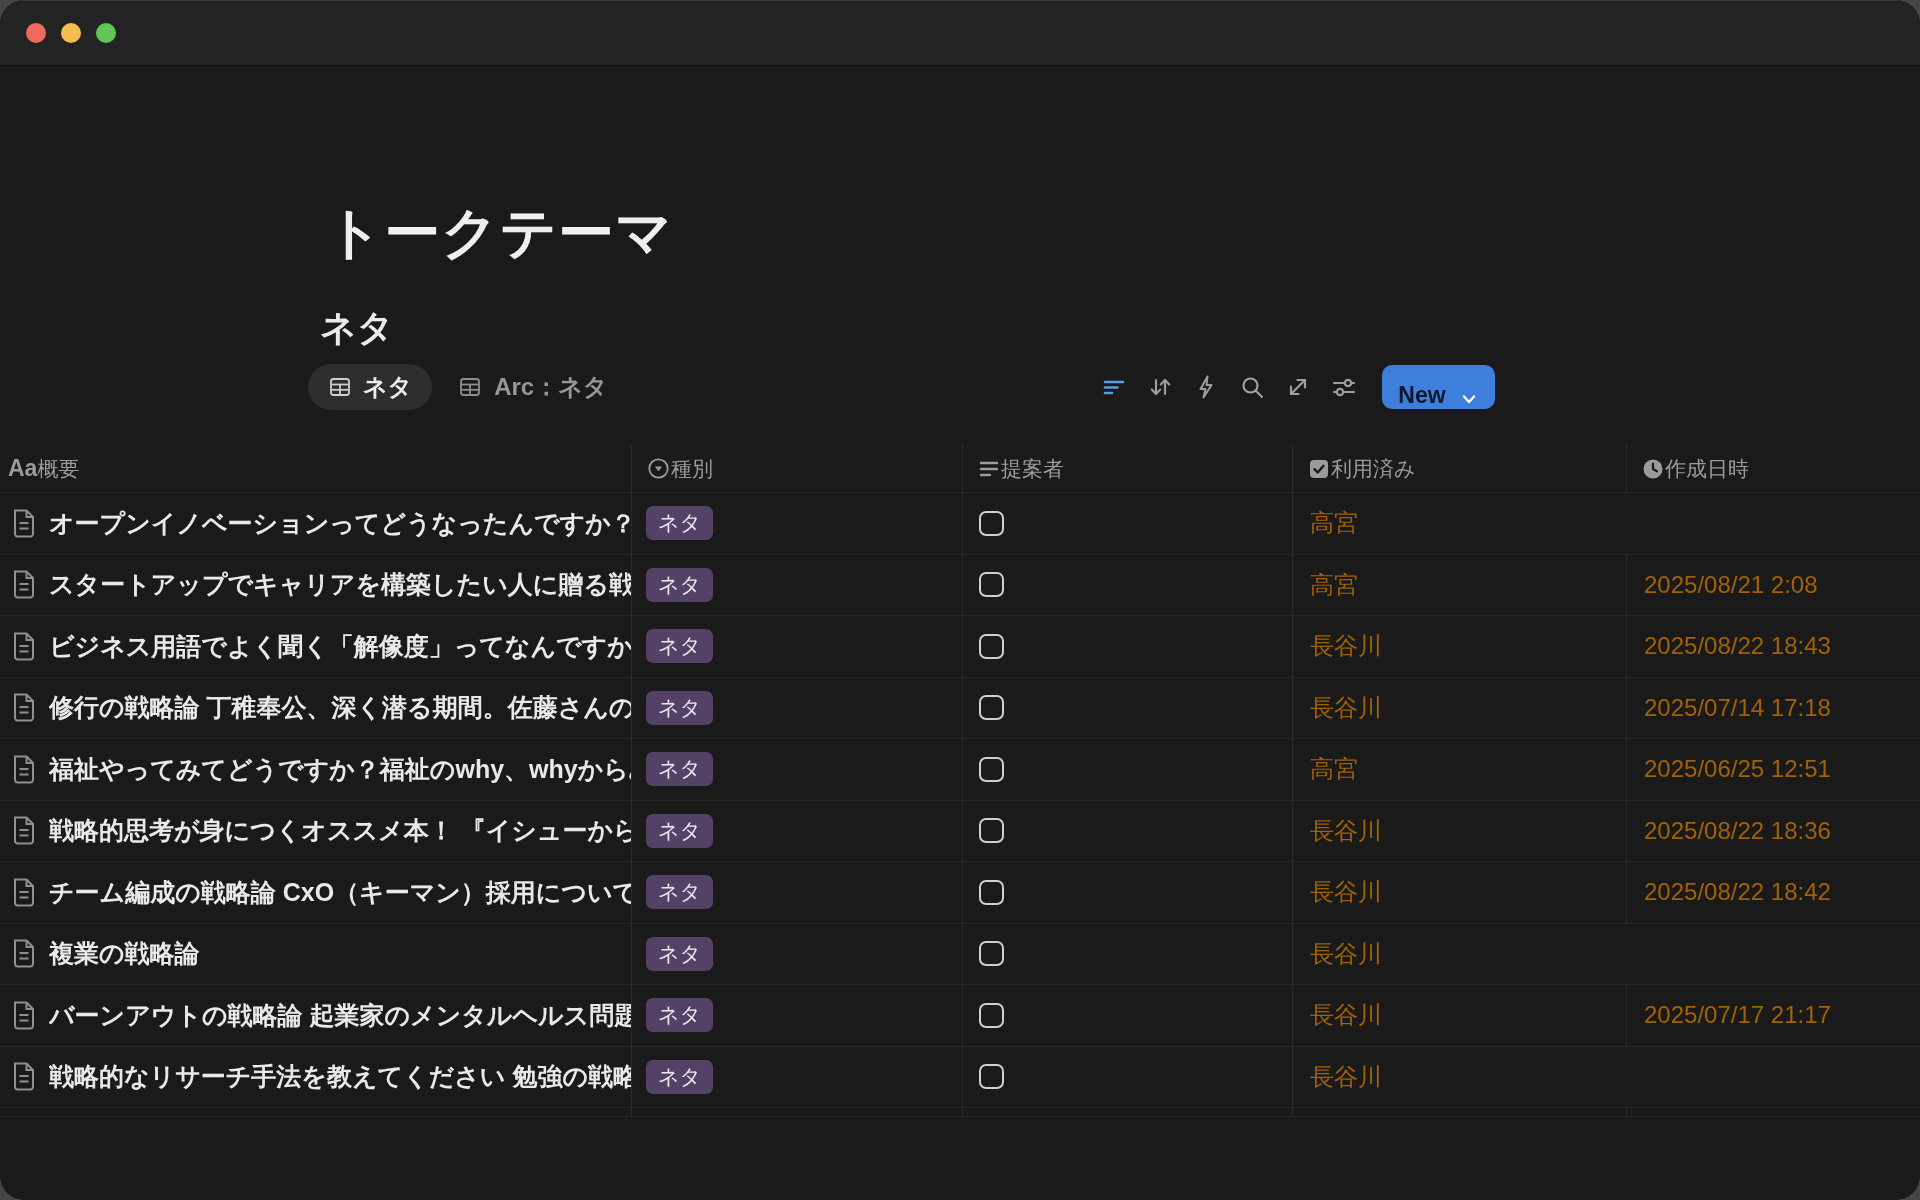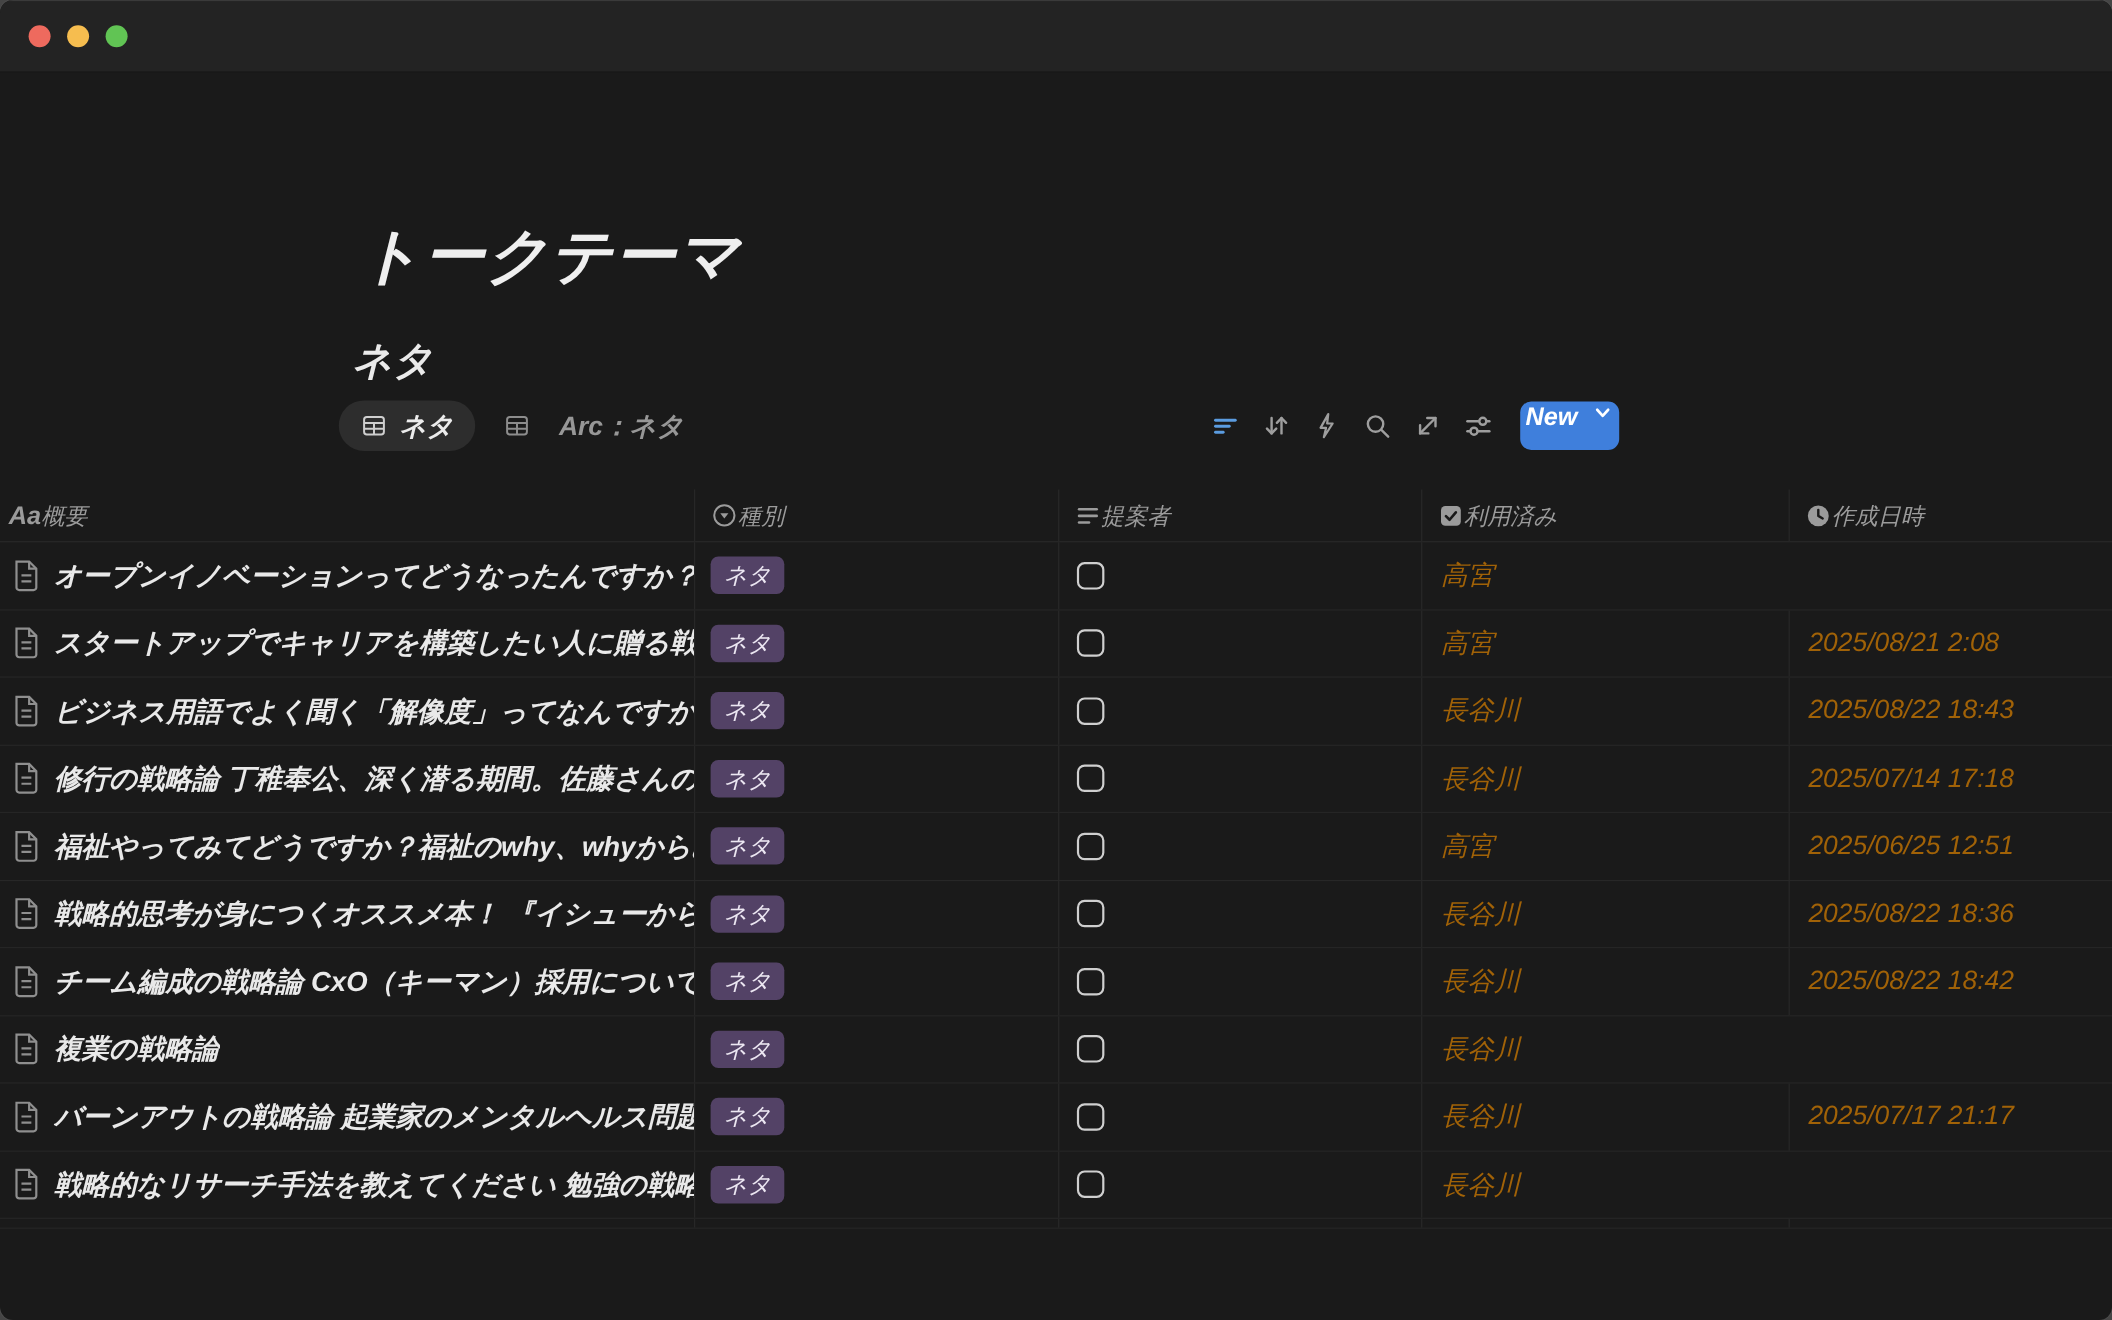--- a/index.html
+++ b/index.html
@@ -15,24 +15,23 @@
     --tag-bg:#534266;
     --tag-text:#ece7f2;
     --content-bg:#1a1a1a;
     --titlebar-bg:#232323;
     --divider:#2a2a2a;
     --row-divider:#272727;
     --muted:#9b9b9b;
     --icon-gray:#9e9e9e;
   }
   .window{
-    position:absolute; inset:0; border-radius:12px; overflow:hidden;
+    position:absolute; inset:0; border-radius:24px; overflow:hidden;
     background:var(--content-bg);
     box-shadow:0 0 0 1px rgba(255,255,255,.04);
-    font-style:italic;
   }
   
   .titlebar{
     height:66px; background:var(--titlebar-bg);
     border-bottom:1px solid #151515;
     display:flex; align-items:center; padding-left:26px;
     border-top:1px solid #3a3a3a;
   }
   .traffic{ display:flex; gap:15px; }
   .tl{ width:20px; height:20px; border-radius:50%; }
@@ -55,40 +54,40 @@
     position:absolute; left:308px; top:364px; height:46px;
     display:flex; align-items:center; gap:26px;
   }
   .tab-pill{
     display:flex; align-items:center; gap:11px;
     height:46px; padding:0 20px; border-radius:24px;
     background:#2d2d2d; color:#ececec; font-size:24px; font-weight:600;
     cursor:pointer;
   }
   .tab-plain{
-    display:flex; align-items:center; gap:26px;
+    display:flex; align-items:center; gap:12px;
     color:#979797; font-size:24px; font-weight:600; cursor:pointer;
   }
   .tab-plain svg, .tab-pill svg{ flex:0 0 auto; }
 
   
   .toolbar{
     position:absolute; left:1098px; top:364px; height:46px;
     display:flex; align-items:center;
   }
   .tool-btn{
     width:32px; height:32px; margin-right:14px;
     display:flex; align-items:center; justify-content:center;
     color:var(--icon-gray); cursor:pointer;
   }
   .tool-btn.blue{ color:var(--accent-icon); }
   .btn-new{
-    margin-left:8px; width:90px; height:44px; border-radius:10px;
-    background:var(--accent); color:#ffffff;
-    display:flex; align-items:flex-start; justify-content:center; gap:13px;
+    margin-left:8px; width:113px; height:44px; border-radius:10px;
+    background:var(--accent); color:#0f172a;
+    display:flex; align-items:flex-end; justify-content:center; gap:13px;
     font-size:23px; font-weight:700; cursor:pointer;
   }
 
   
   .table{ position:absolute; left:0; right:0; top:445px; }
   .grid-cols{
     display:grid;
     grid-template-columns:632px 331px 330px 334px 1fr;
   }
   .thead{

